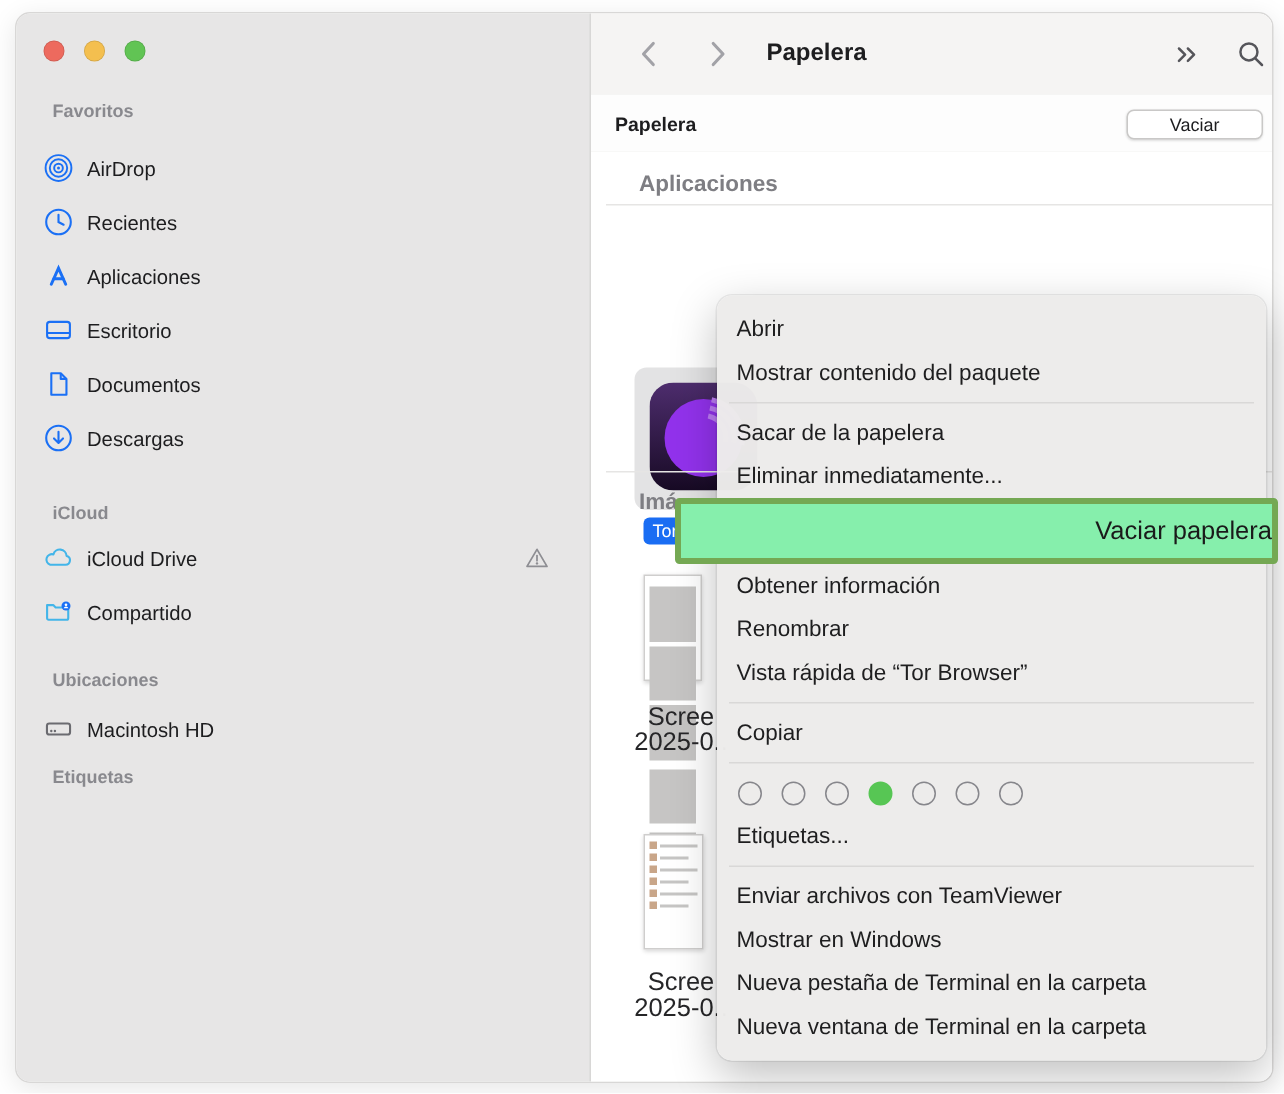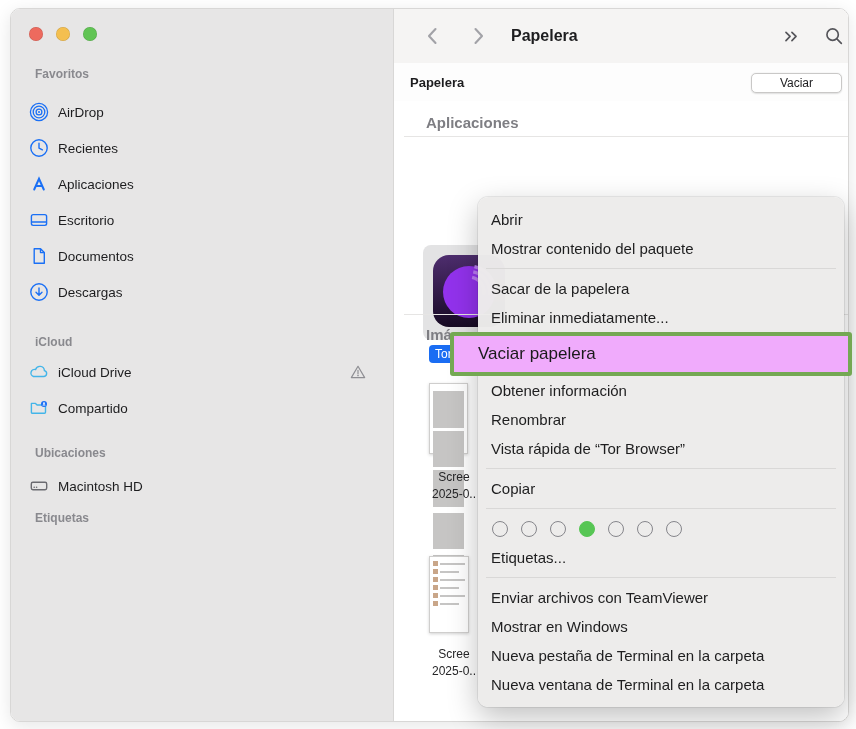--- a/index.html
+++ b/index.html
@@ -38,29 +38,29 @@
             color:#fff;font-size:12px;display:flex;align-items:center;white-space:nowrap;}
 
   .thumb{position:absolute;background:#fff;border:1px solid #CFCECD;box-shadow:0 1px 3px rgba(0,0,0,.18);
          padding:4px 3px;display:flex;flex-direction:column;gap:3px;box-sizing:border-box;}
   .t-row{display:flex;gap:2px;align-items:center;}
   .t-sq{width:5px;height:5px;background:#C9A689;flex:0 0 auto;}
   .t-ln{height:2px;background:#C6C5C4;flex:1;}
   .t-ln.orange{background:#E08A3C;}
   .t-ln.blue{background:#4A82E0;}
   .t-ln.short{flex:0 0 60%;}
-  .file-label{position:absolute;width:100px;text-align:center;font-size:12px;line-height:17px;color:#262628;}
+  .file-label{position:absolute;width:100px;text-align:center;font-size:17px;line-height:17px;color:#262628;}
 
   
   .menu{position:absolute;left:478px;top:197px;width:366px;background:rgba(237,236,235,.98);border-radius:10px;
         box-shadow:0 10px 30px rgba(0,0,0,.25),0 0 0 1px rgba(0,0,0,.07);padding:8px 0;box-sizing:border-box;}
   .m-item{height:29px;display:flex;align-items:center;padding:0 12px 0 13px;font-size:15px;color:#1e1e1f;white-space:nowrap;}
   .m-sep{height:1px;background:#D9D8D7;margin:5px 8px;}
   .m-green{height:44px;width:402px;margin-left:-28px;box-sizing:border-box;border:4px solid #74A853;border-radius:3px;
-           background:#f0abfc;display:flex;align-items:center;padding-left:24px;font-size:17px;color:#1a1a1a;position:relative;z-index:3;}
+           background:#86efac;display:flex;align-items:center;padding-left:24px;font-size:17px;color:#1a1a1a;position:relative;z-index:3;justify-content:flex-end;}
   .m-tags{height:29px;display:flex;align-items:center;gap:13px;padding-left:14px;}
   .tag{width:16px;height:16px;border-radius:50%;border:1.5px solid #86868B;box-sizing:border-box;}
   .tag.active{background:#57C654;border-color:#57C654;}
 </style>
 </head>
 <body>
 
 <div id="stage">
   <div class="window">
 

